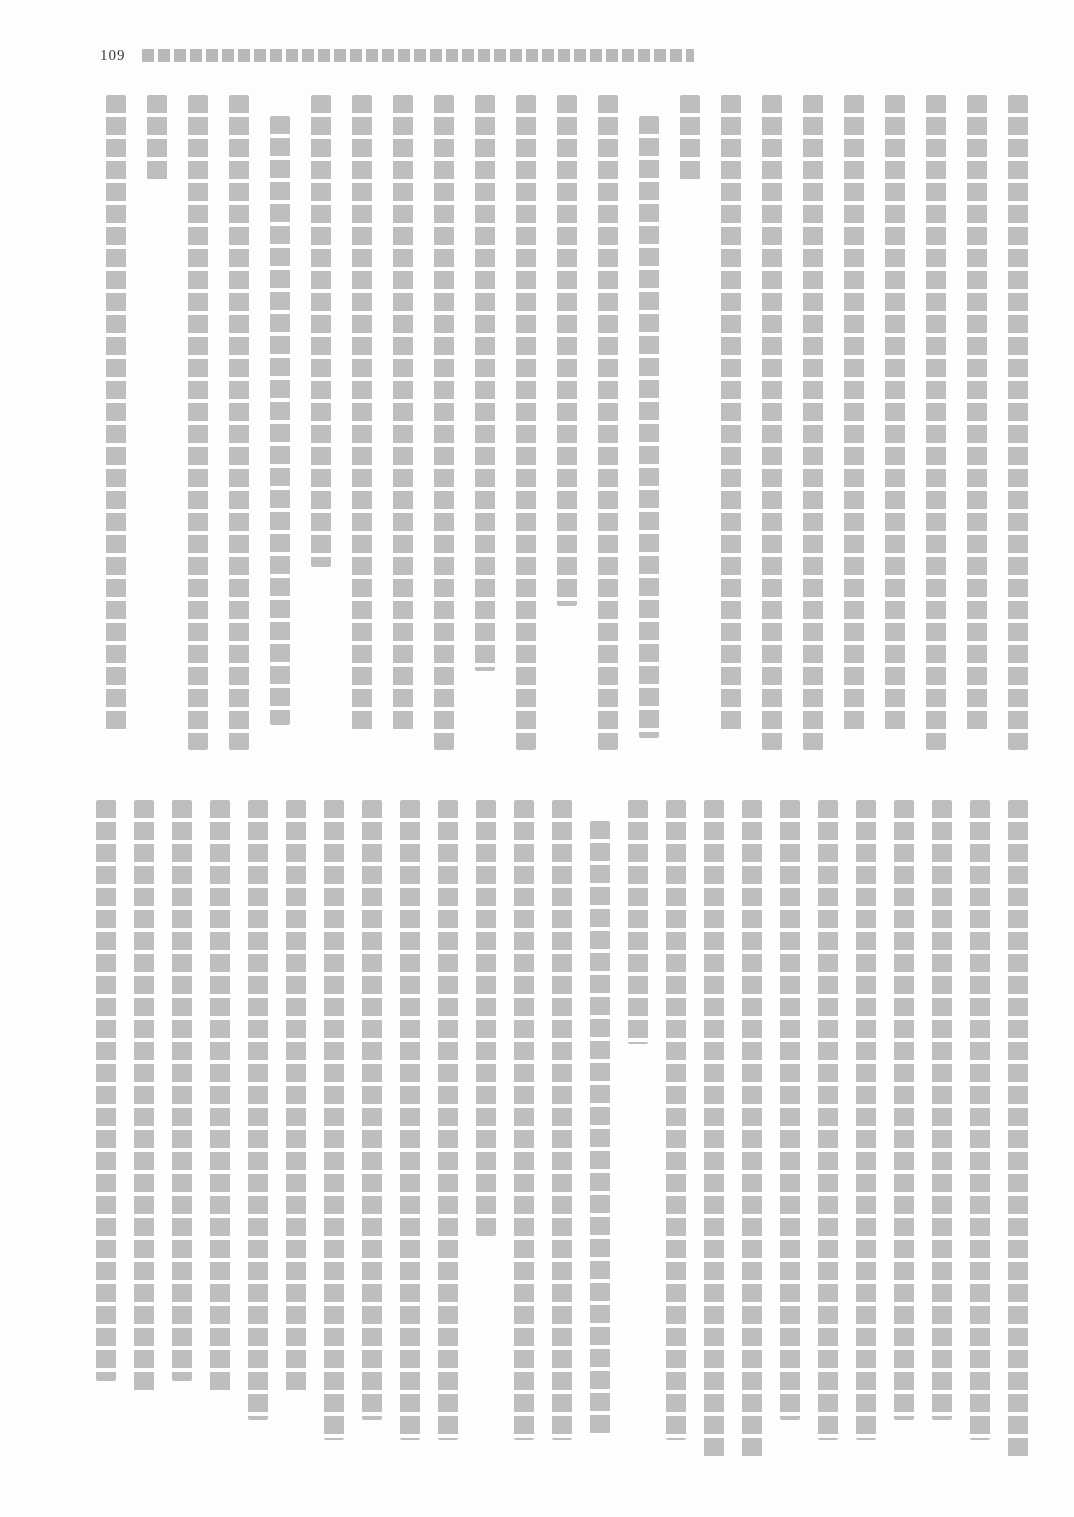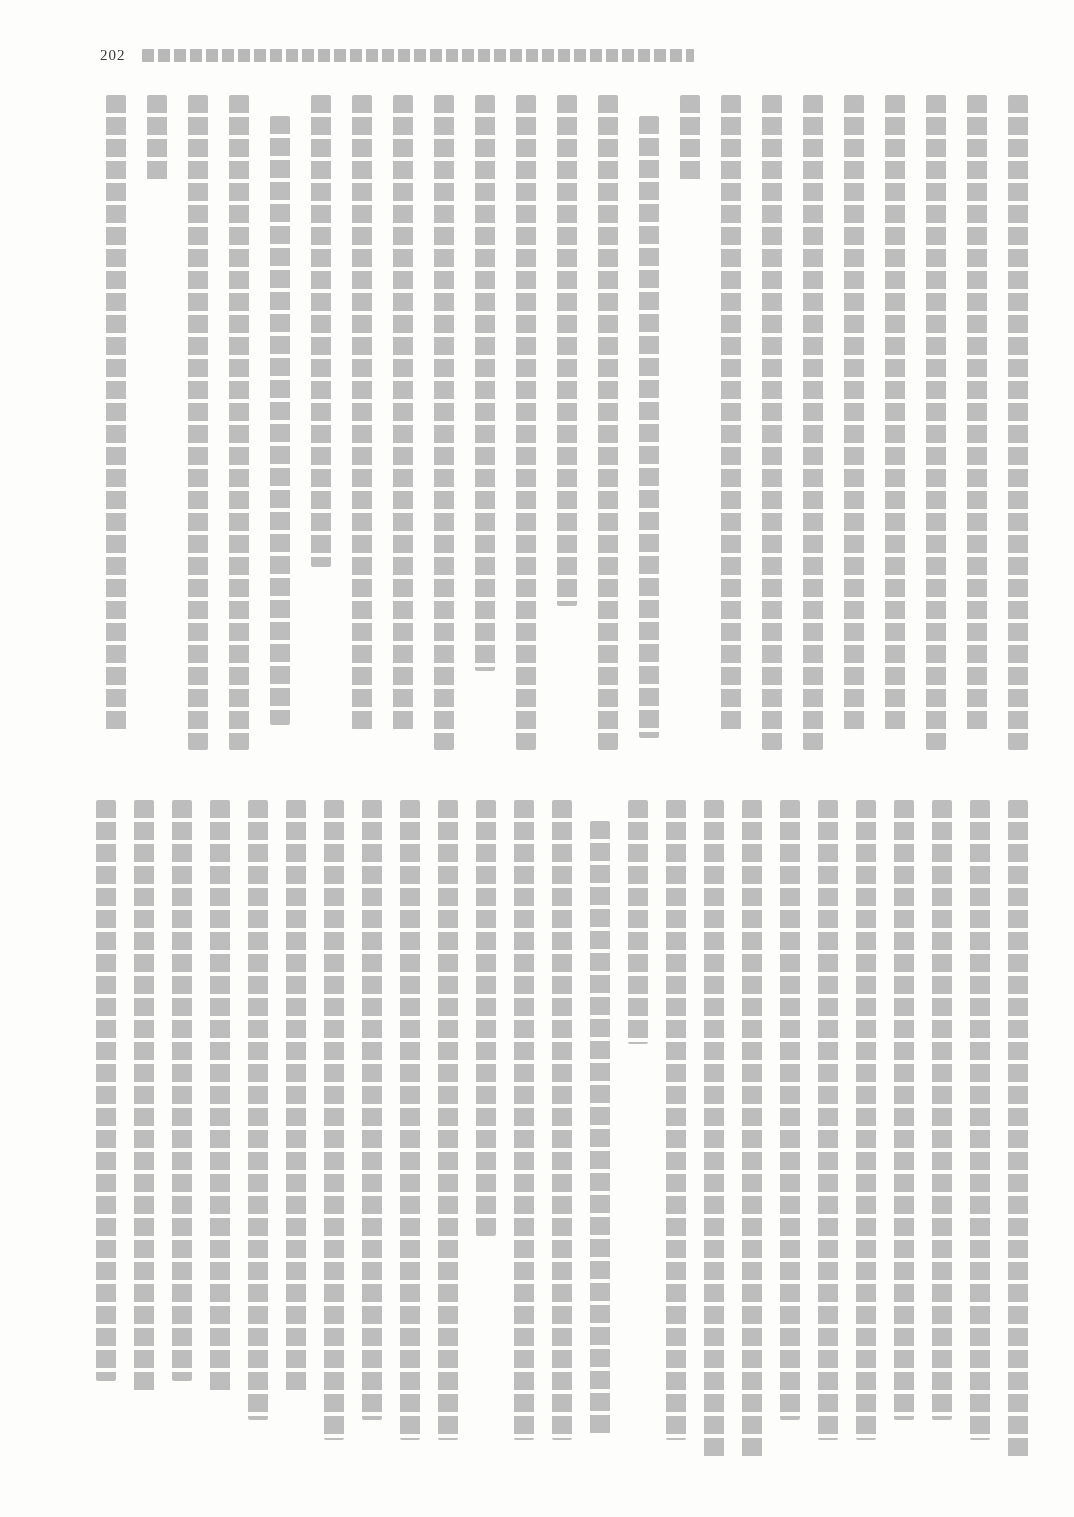--- a/index.html
+++ b/index.html
@@ -60,21 +60,21 @@
   }
   .block-bottom .col { margin-block-end: 18px; }  
   .col:last-child { margin-block-end: 0; }
 </style>
 </head>
 <body>
 
 <div class="page">
 
   <header class="page-header">
-    <span>202</span>
+    <span>109</span>
     <span class="title-redacted-bar"></span>
   </header>
 
   <section class="text-block block-top">
       <div class="col" style="inline-size: 655px;"></div>
       <div class="col" style="inline-size: 635px;"></div>
       <div class="col" style="inline-size: 655px;"></div>
       <div class="col" style="inline-size: 635px;"></div>
       <div class="col" style="inline-size: 635px;"></div>
       <div class="col" style="inline-size: 655px;"></div>

